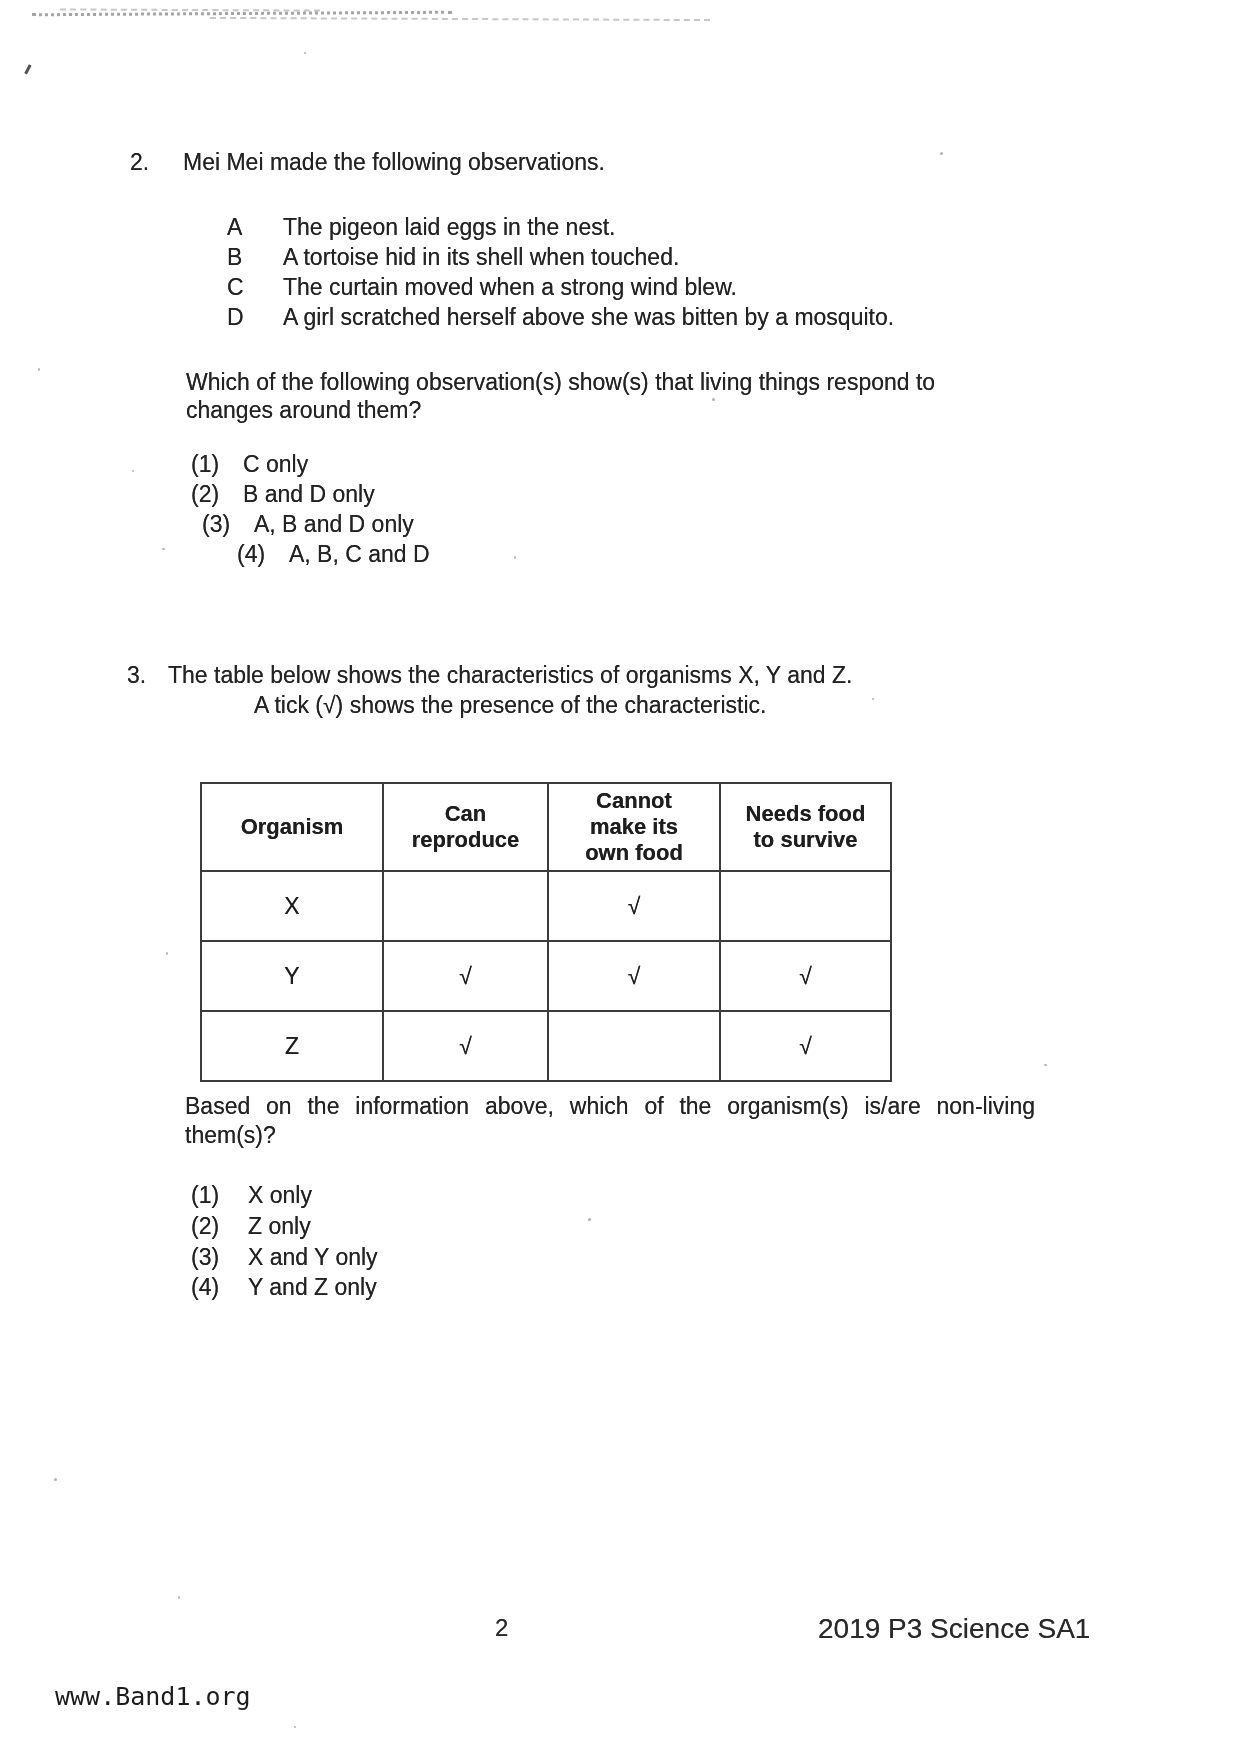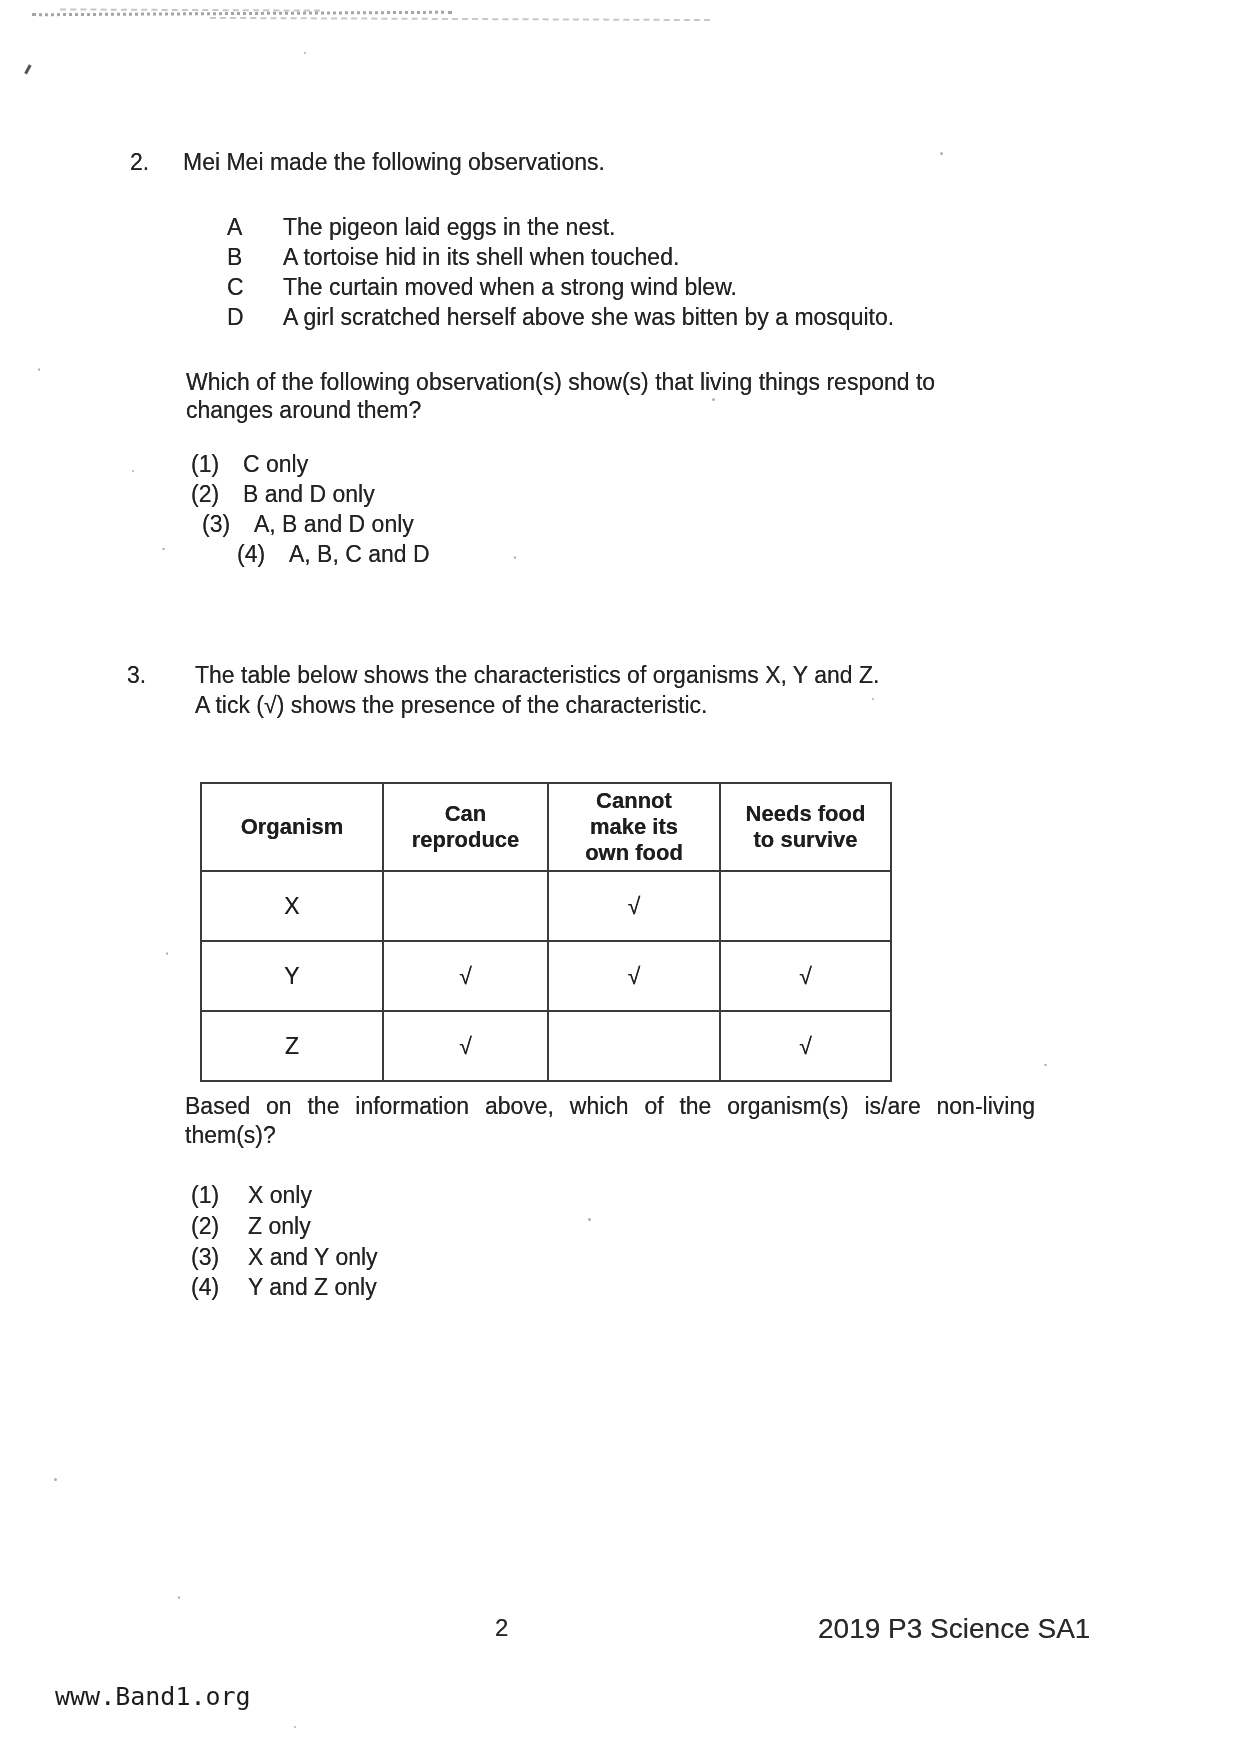--- a/index.html
+++ b/index.html
@@ -149,21 +149,21 @@
     <span class="opt-label">(2)</span><span>B and D only</span>
   </div>
   <div class="txt" style="left:202px;top:509px;">
     <span class="opt-label">(3)</span><span>A, B and D only</span>
   </div>
   <div class="txt" style="left:197px;top:539px;margin-left:40px;">
     <span class="opt-label">(4)</span><span>A, B, C and D</span>
   </div>
 
   <div class="txt qnum" style="left:127px;top:660px;">3.</div>
-  <div class="txt" style="left:195px;top:660px;">
+  <div class="txt" style="left:168px;top:660px;text-align:center;">
     <div>The table below shows the characteristics of organisms X, Y and Z.</div>
     <div>A tick (√) shows the presence of the characteristic.</div>
   </div>
 
   <table class="char-table">
     <colgroup>
       <col style="width:182px;">
         <col style="width:165px;">
         <col style="width:172px;">
         <col style="width:171px;">

